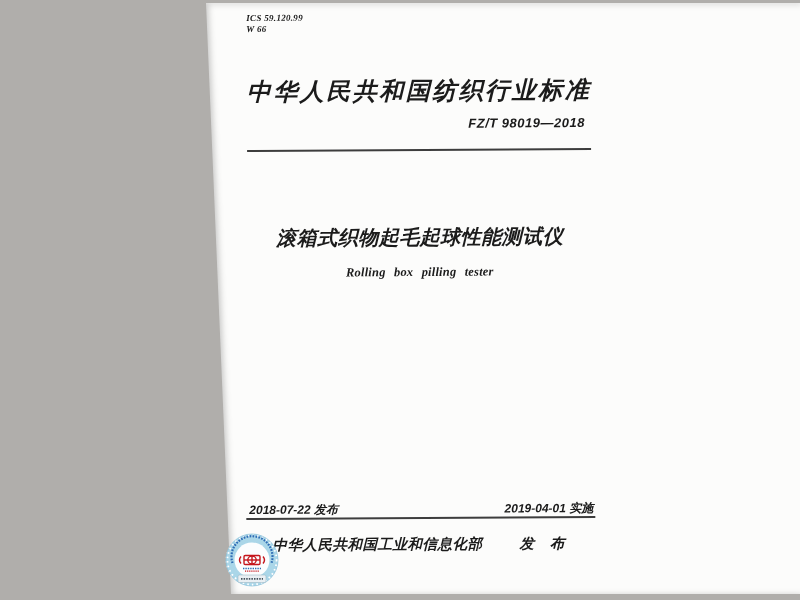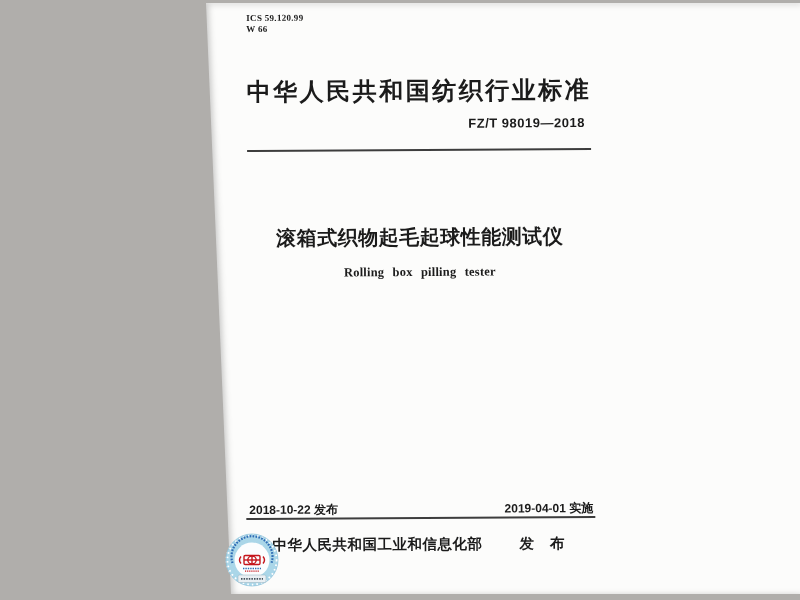--- a/index.html
+++ b/index.html
@@ -6,20 +6,21 @@
   body{
     width:800px;height:600px;
     font-family:"Liberation Sans",sans-serif;
     background:#fff;
     overflow:hidden;
   }
   .stage{
     position:relative;width:800px;height:600px;
     background:#fcfcfb; 
     overflow:hidden;
+    font-style:italic;
   }
   
   .bg-wrap{position:absolute;inset:0;filter:drop-shadow(2px 1px 3px rgba(0,0,0,0.22));z-index:1;}
   .scan-bg{
     position:absolute;inset:0;
     background:#b0aeab;
     clip-path:polygon(0 0,800px 0,800px 3px,206px 3px,231px 594px,800px 594px,800px 600px,0 600px);
   }
   .content{
     position:absolute;inset:0;z-index:2;
@@ -97,21 +98,21 @@
 
     <div class="abs std-num">FZ/T 98019—2018</div>
 
     <div class="abs rule rule1"></div>
 
     <div class="abs title-cn">滚箱式织物起毛起球性能测试仪</div>
 
     <div class="abs title-en">Rolling box pilling tester</div>
 
     <div class="abs date-row">
-      <span class="date-issue">2018-10-22 发布</span>
+      <span class="date-issue">2018-07-22 发布</span>
       <span class="date-impl">2019-04-01 实施</span>
     </div>
 
     <div class="abs rule rule2"></div>
 
     <div class="abs publisher-row">
       <span>中华人民共和国工业和信息化部</span><span class="publisher-action">发 布</span>
     </div>
 
   </div>

